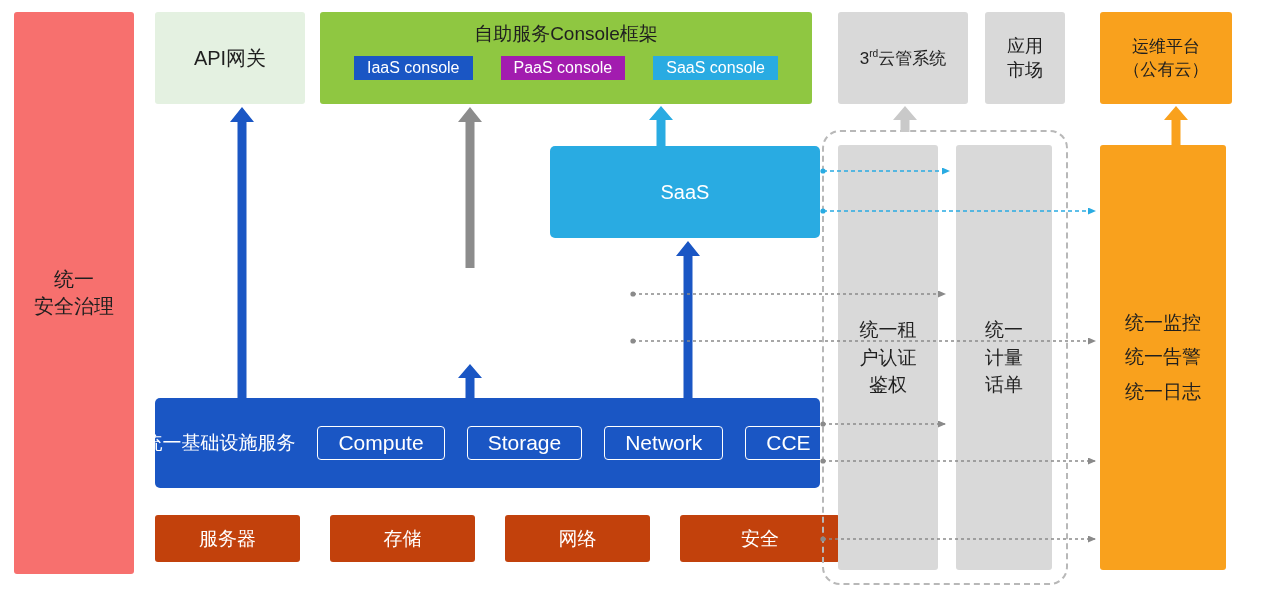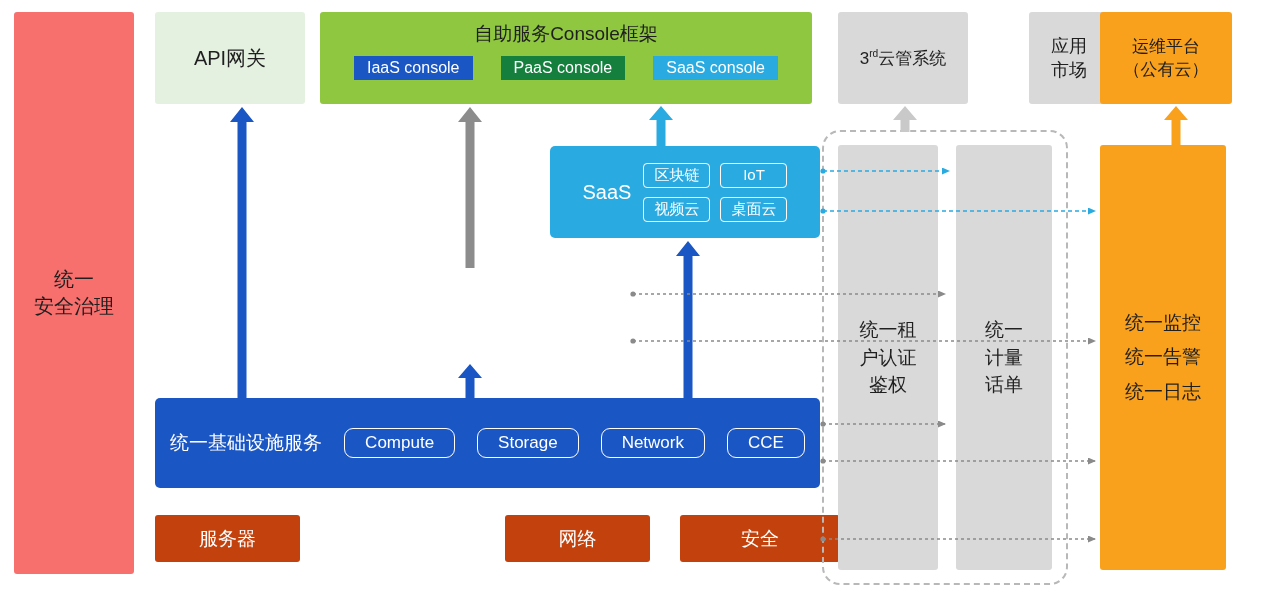--- a/index.html
+++ b/index.html
@@ -11,46 +11,46 @@
 
   .security   { left:14px;  top:12px; width:120px; height:562px; background:#F7706E; font-size:20px; }
   .api-gw     { left:155px; top:12px; width:150px; height:92px;  background:#E4F1E1; font-size:20px; }
 
   .console-frame { left:320px; top:12px; width:492px; height:92px; background:#8FC741;
                    flex-direction:column; justify-content:flex-start; padding-top:9px; gap:9px; }
   .cf-title { font-size:19px; }
   .cf-row   { display:flex; gap:28px; }
   .cf-pill  { color:#fff; font-size:16px; padding:3px 13px; border-radius:0; }
   .cf-pill.iaas  { background:#1A56C4; }
-  .cf-pill.paasc { background:#15803d; }
+  .cf-pill.paasc { background:#a21caf; }
   .cf-pill.saasc { background:#29ABE2; }
 
   .third  { left:838px;  top:12px; width:130px; height:92px; background:#D9D9D9; font-size:17px; }
   .third sup { font-size:0.6em; }
-  .market { left:985px;  top:12px; width:80px;  height:92px; background:#D9D9D9; font-size:18px;margin-left:44px; }
+  .market { left:985px;  top:12px; width:80px;  height:92px; background:#D9D9D9; font-size:18px; }
   .om     { left:1100px; top:12px; width:132px; height:92px; background:#F9A11D; font-size:17px; }
 
   .saas-box { left:550px; top:146px; width:270px; height:92px; background:#29ABE2;
               border-radius:5px; padding:0 12px; gap:12px; }
   .layer-label { color:#fff; font-size:20px; }
   .chip-grid { display:grid; }
   .saas-grid { grid-template-columns:auto auto; gap:9px 10px; }
   .chip { border:1.5px solid #fff; border-radius:4px; color:#fff; font-size:15px;
           padding:2px 10px; text-align:center; white-space:nowrap; }
 
   .paas-box { left:305px; top:268px; width:325px; height:92px; background:#8C8C8C;
               border-radius:5px; padding:0 10px; gap:11px; }
   .paas-grid { grid-template-columns:auto auto auto; gap:9px 8px; }
   .paas-grid .chip { padding:2px 8px; }
 
   .infra { left:155px; top:398px; width:665px; height:90px; background:#1A56C4;
            border-radius:5px; gap:22px; padding:0 16px; }
   .infra-label { color:#fff; font-size:19px; white-space:nowrap; }
   .infra-row { display:flex; gap:22px; }
-  .infra-row .chip { font-size:17px; padding:4px 20px; border-radius:9px; }
+  .infra-row .chip { font-size:21px; padding:4px 20px; border-radius:4px; }
 
   .bottom { background:#c2410c; color:#fff; font-size:19px; top:515px; height:47px; }
   .b1 { left:155px; width:145px; }
   .b2 { left:330px; width:145px; }
   .b3 { left:505px; width:145px; }
   .b4 { left:680px; width:160px; }
 
   .dashed-group { position:absolute; left:822px; top:130px; width:246px; height:455px;
                   border:2px dashed #b8b8b8; border-radius:18px; }
   .auth    { left:838px;  top:145px; width:100px; height:425px; background:#D9D9D9; font-size:19px; line-height:1.45; }
@@ -91,41 +91,38 @@
 市场</span>
   </div>
 
   <div class="box om">
     <span class="ml">运维平台
 （公有云）</span>
   </div>
 
   <div class="box saas-box">
     <span class="layer-label">SaaS</span>
-    <div class="chip-grid saas-grid">
-      <span class="chip">区块链</span>
-      <span class="chip">IoT</span>
-      <span class="chip">视频云</span>
-      <span class="chip">桌面云</span>
-    </div>
   </div>
 
 
   <div class="box infra">
     <span class="infra-label">统一基础设施服务</span>
     <div class="infra-row">
       <span class="chip">Compute</span>
       <span class="chip">Storage</span>
       <span class="chip">Network</span>
       <span class="chip">CCE</span>
     </div>
   </div>
 
   <div class="box bottom b1">
       <span>服务器</span>
+    </div>
+  <div class="box bottom b2">
+      <span>存储</span>
     </div>
   <div class="box bottom b3">
       <span>网络</span>
     </div>
   <div class="box bottom b4">
       <span>安全</span>
     </div>
 
   <div class="dashed-group"></div>
   <div class="box auth">

